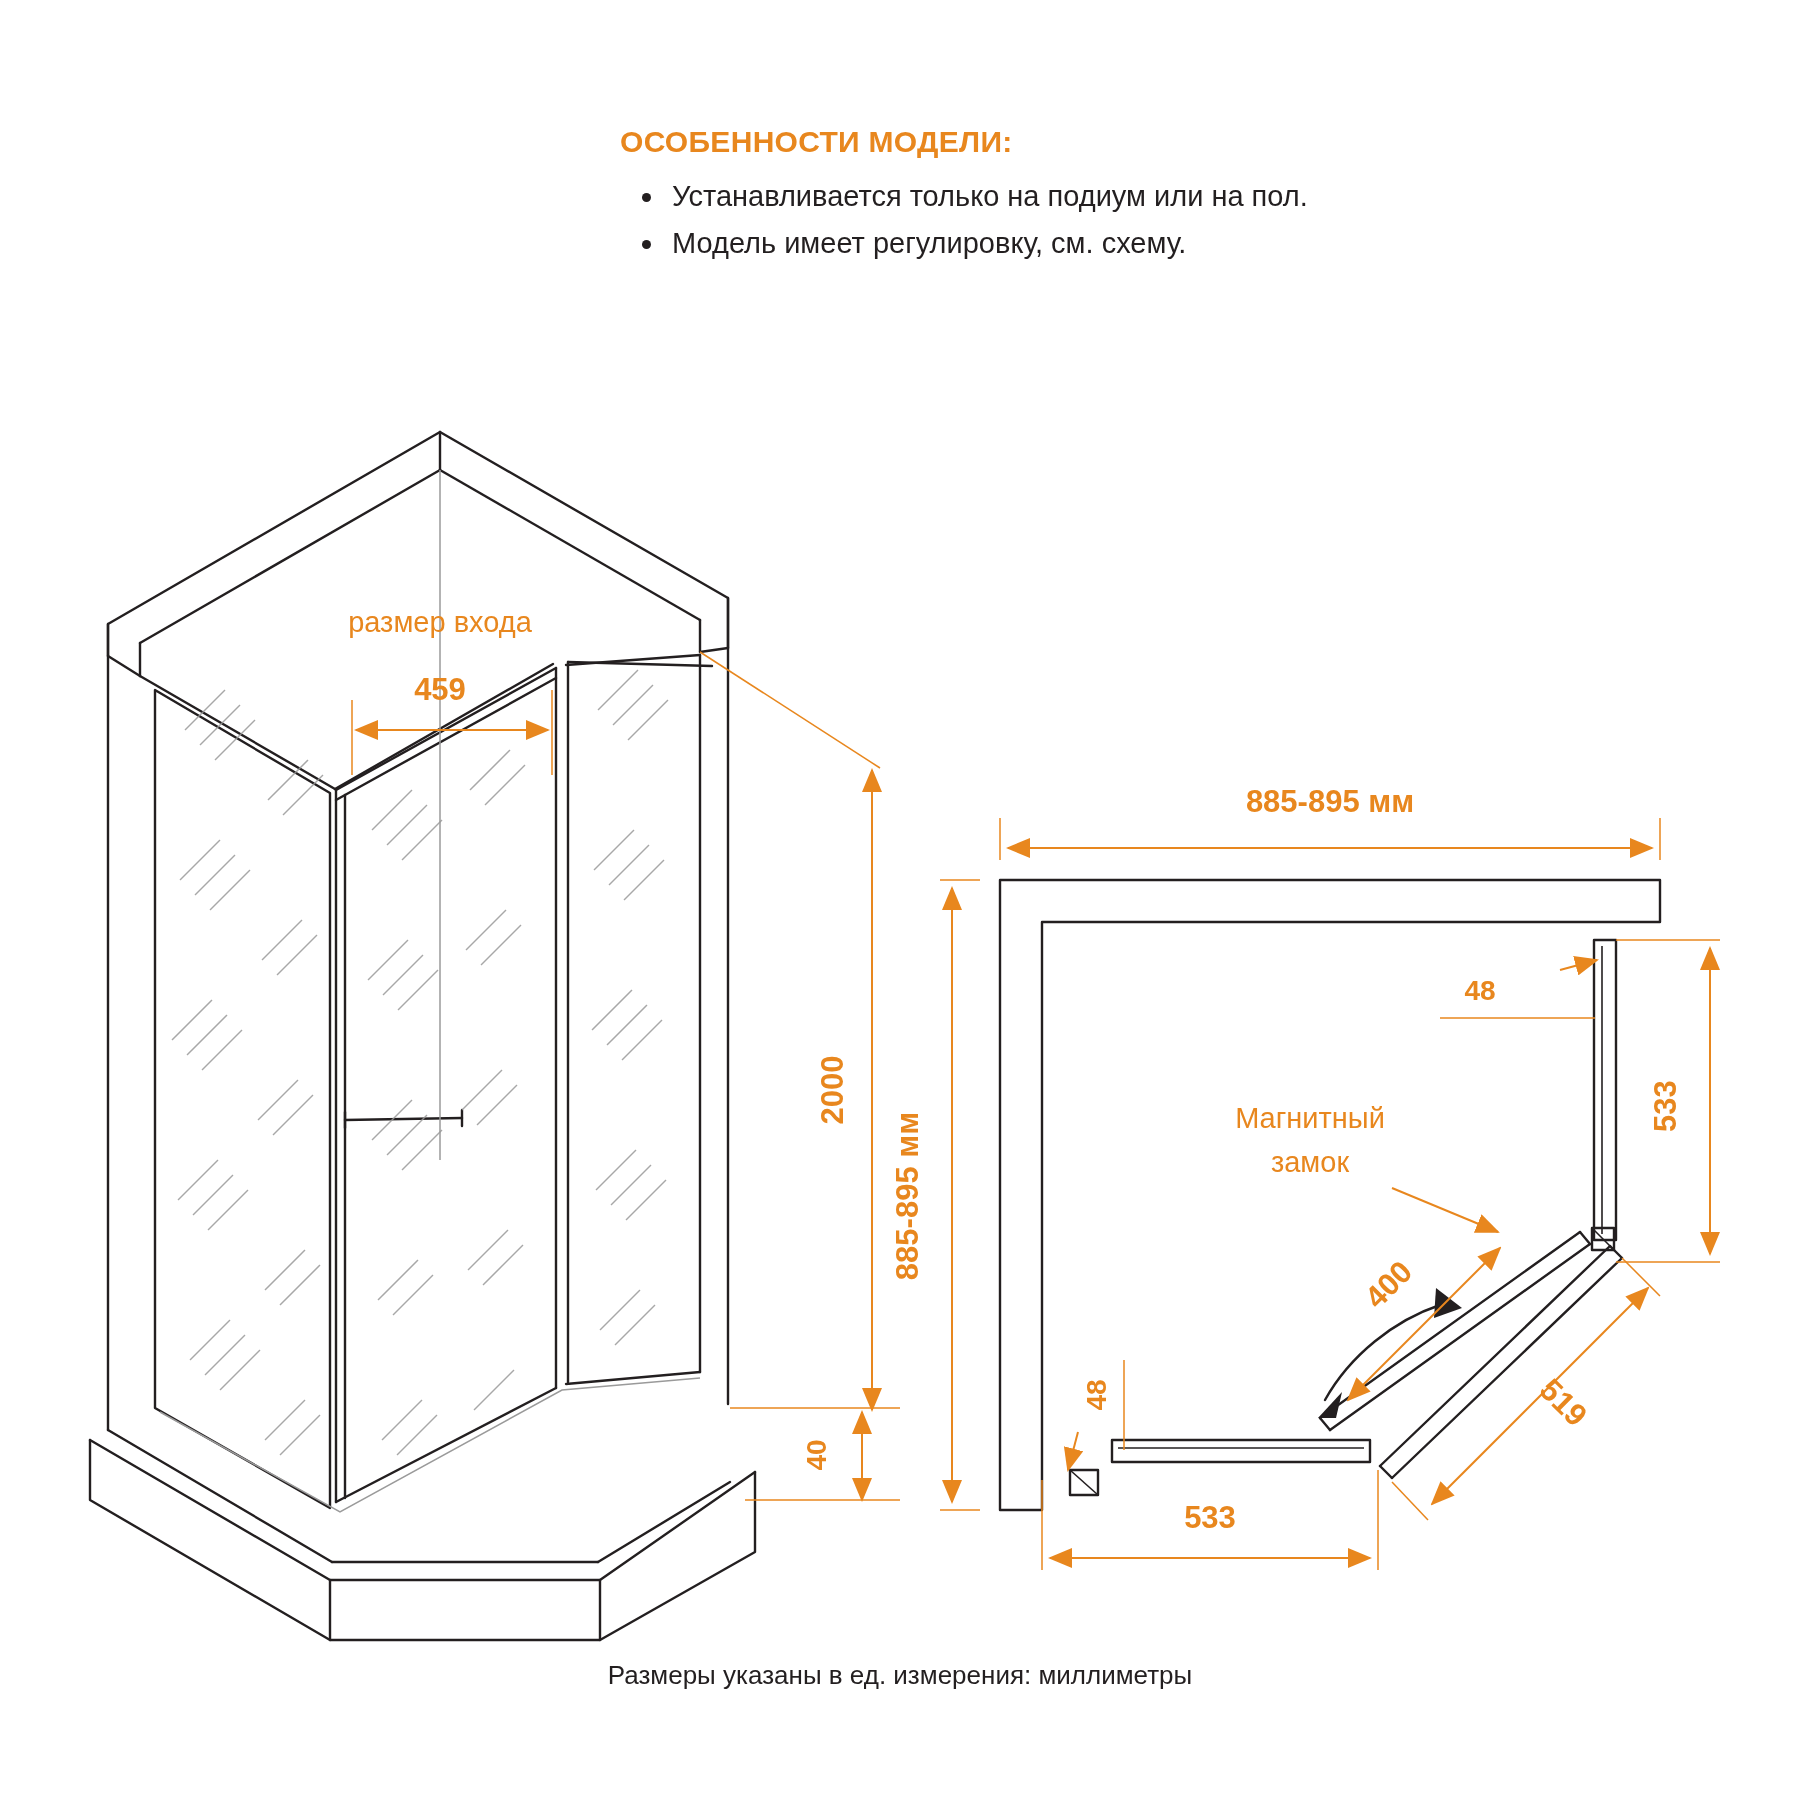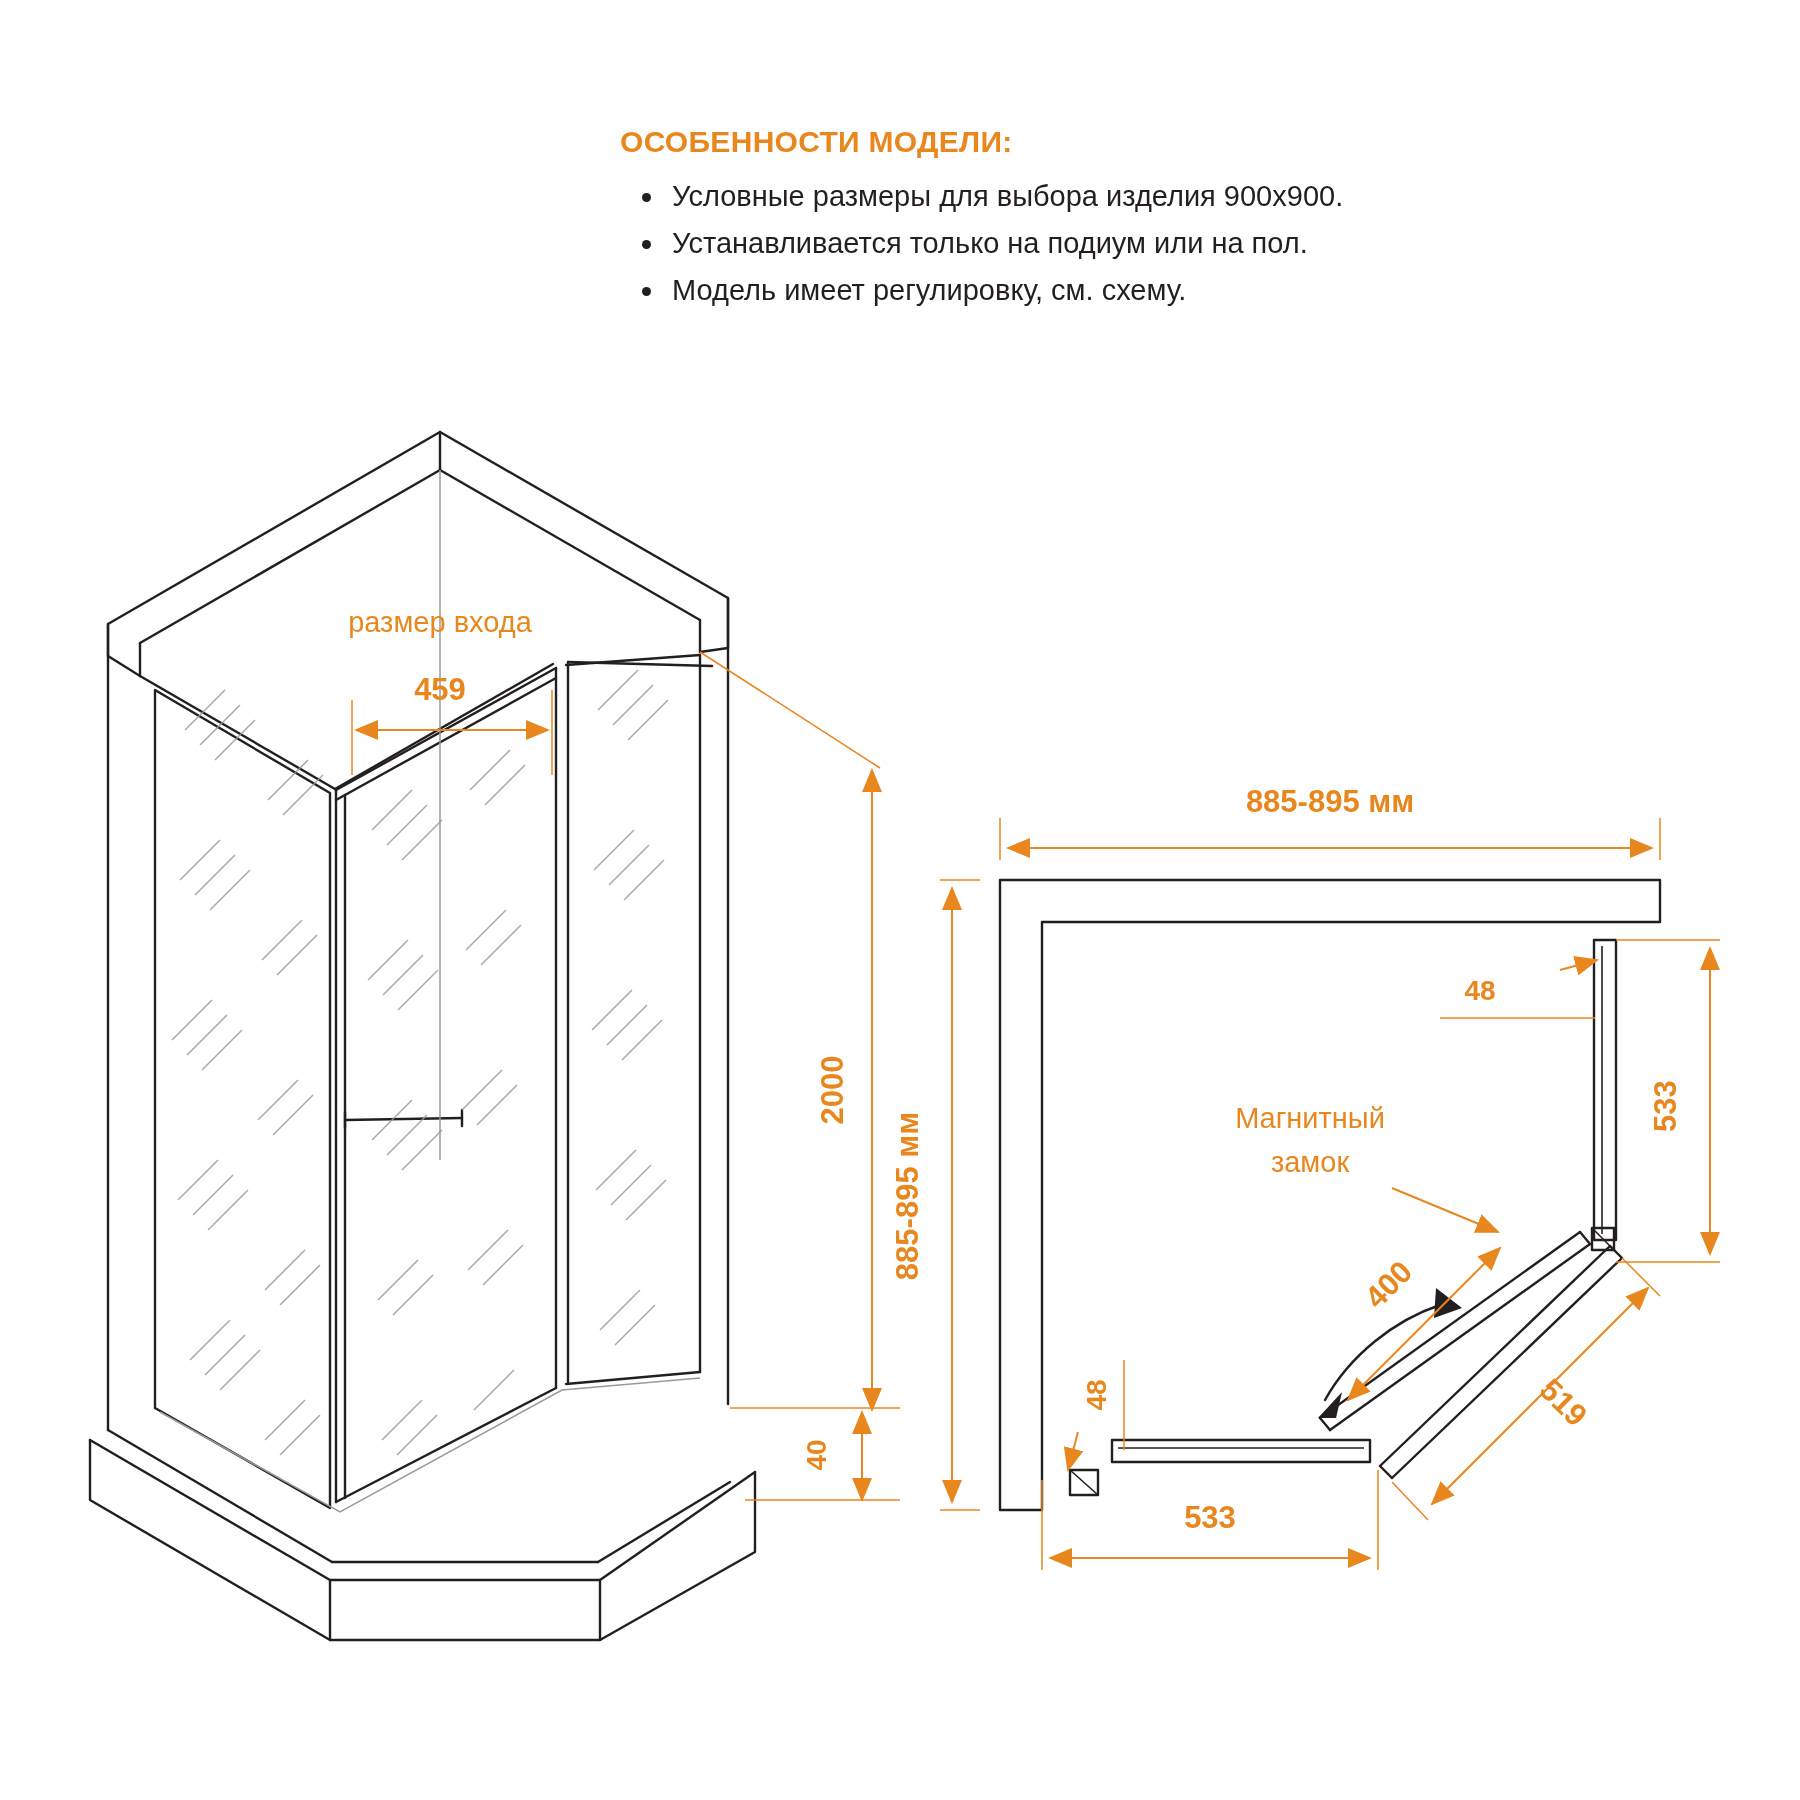--- a/index.html
+++ b/index.html
@@ -105,21 +105,20 @@
   .blackarrow { fill: #231f20; }
 </style>
 </head>
 <body>
 
 <div id="root">
 
   <div class="features">
     <div class="features-title">ОСОБЕННОСТИ МОДЕЛИ:</div>
     <ul class="features-list">
-      <li>Условные размеры для выбора изделия 900х900.</li>
       <li>Устанавливается только на подиум или на пол.</li>
       <li>Модель имеет регулировку, см. схему.</li>
     </ul>
   </div>
 
   <svg class="draw" viewBox="0 0 1800 1800">
     <defs>
       <marker id="ah" markerWidth="12" markerHeight="10" refX="11" refY="5" orient="auto">
         <path d="M0,0 L12,5 L0,10 z" class="arrowhead"></path>
       </marker>
@@ -354,14 +353,15 @@
       <line class="dim-thin" x1="1378" y1="1470" x2="1378" y2="1570"></line>
       <line class="dim" x1="1050" y1="1558" x2="1370" y2="1558" marker-start="url(#ah-start)" marker-end="url(#ah)"></line>
       <text class="dimtxt" x="1210" y="1528" text-anchor="middle">533</text>
 
       <text class="labeltxt" x="1310" y="1128" text-anchor="middle">Магнитный</text>
       <text class="labeltxt" x="1310" y="1172" text-anchor="middle">замок</text>
       <line class="dim" x1="1392" y1="1188" x2="1498" y2="1232" marker-end="url(#ah)"></line>
     </g>
   </svg>
 
+  <div class="footer-note">Размеры указаны в ед. измерения: миллиметры</div>
 
 </div>
 
 </body></html>

